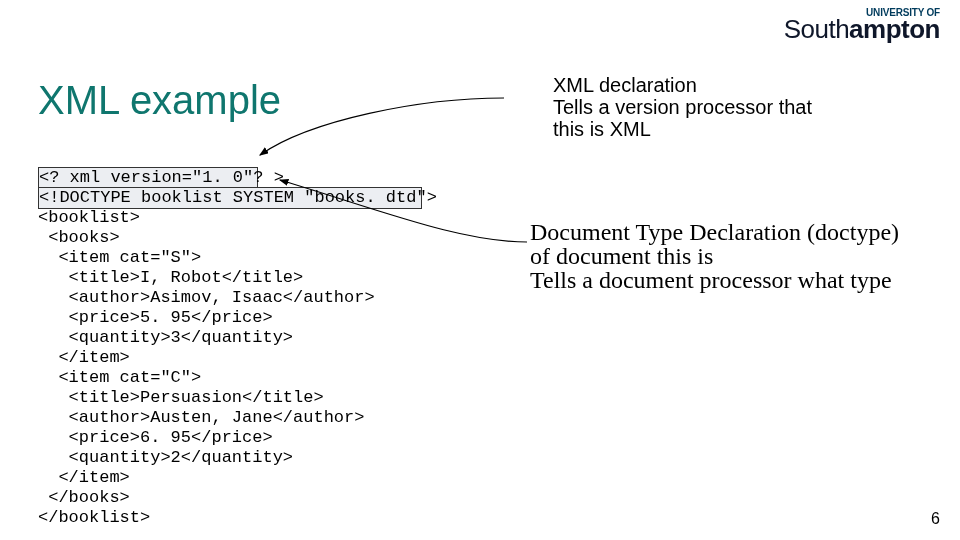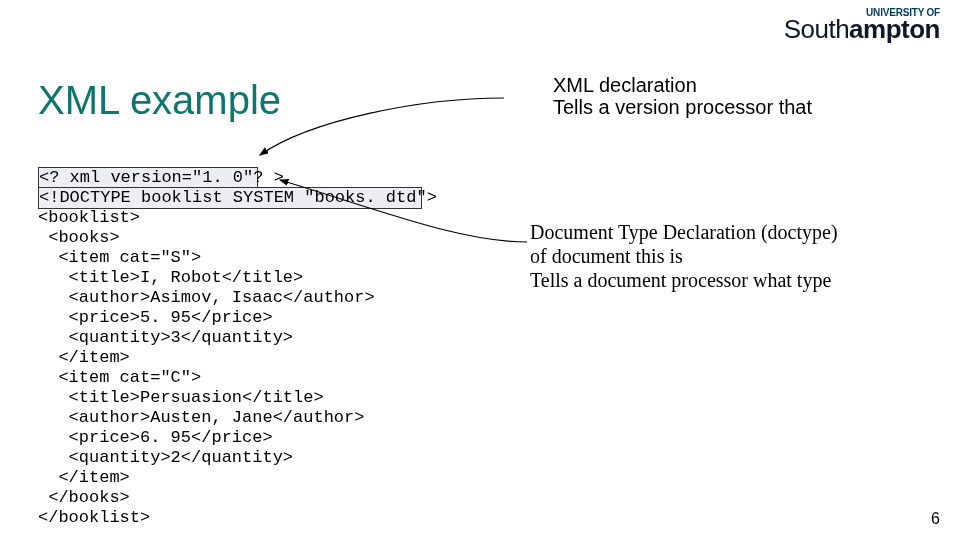--- a/index.html
+++ b/index.html
@@ -69,21 +69,21 @@
     font-size: 20px;
     line-height: 22px;
     color: #000;
     margin-left: 48px;
   }
   .annotation2 {
     position: absolute;
     left: 530px;
     top: 220px;
     font-family: Georgia, "Times New Roman", serif;
-    font-size: 20px;
+    font-size: 24px;
     line-height: 24px;
     color: #000;
   }
   .pageno {
     position: absolute;
     right: 20px;
     bottom: 12px;
     font-size: 16px;
     color: #000;
   }
@@ -123,20 +123,21 @@
 <span>   &lt;price&gt;6. 95&lt;/price&gt;</span>
 <span>   &lt;quantity&gt;2&lt;/quantity&gt;</span>
 <span>  &lt;/item&gt;</span>
 <span> &lt;/books&gt;</span>
 <span>&lt;/booklist&gt;</span>
 </div>
 
 <div class="annotation1">
   <div>XML declaration</div>
   <div>Tells a version processor that</div>
+  <div>this is XML</div>
 </div>
 
 <div class="annotation2">
   <div>Document Type Declaration (doctype)</div>
   <div>of document this is</div>
   <div>Tells a document processor what type</div>
 </div>
 
 <svg class="arrows">
   <defs>

